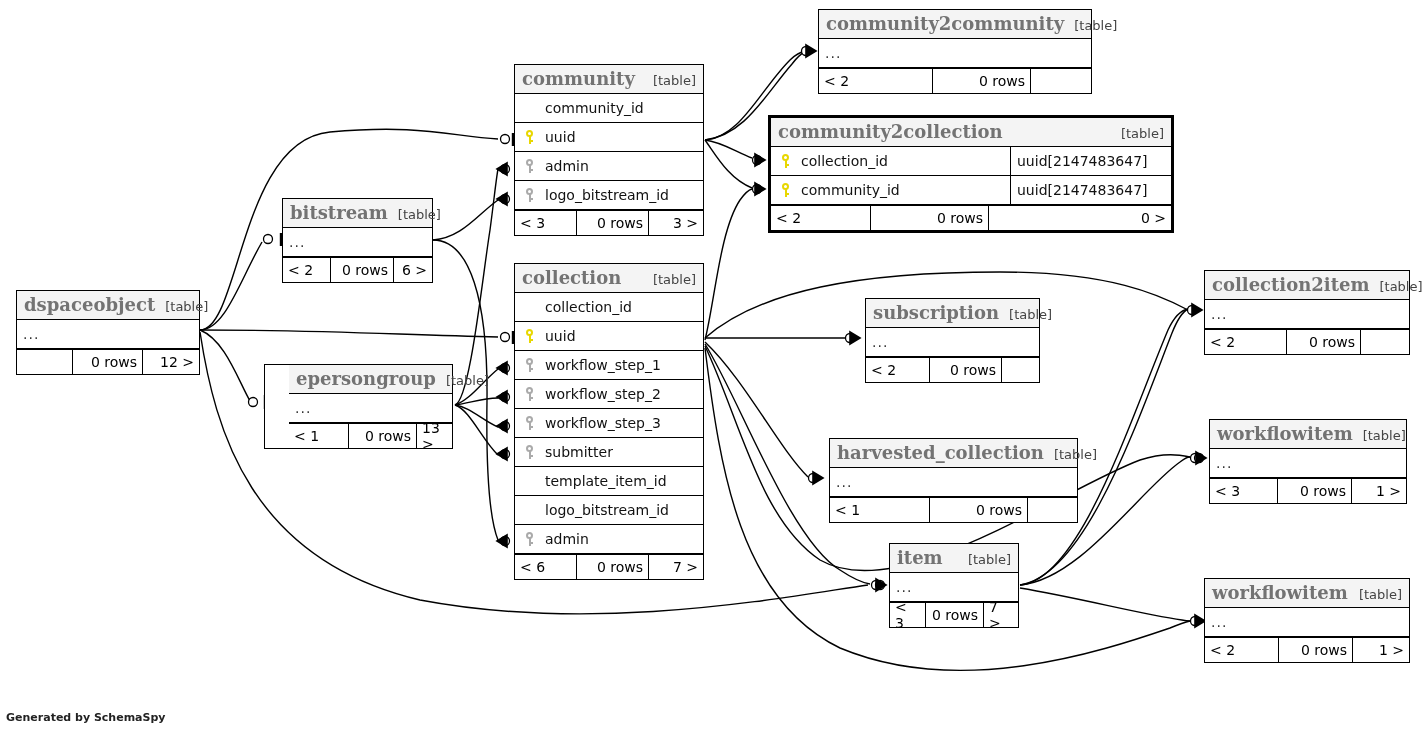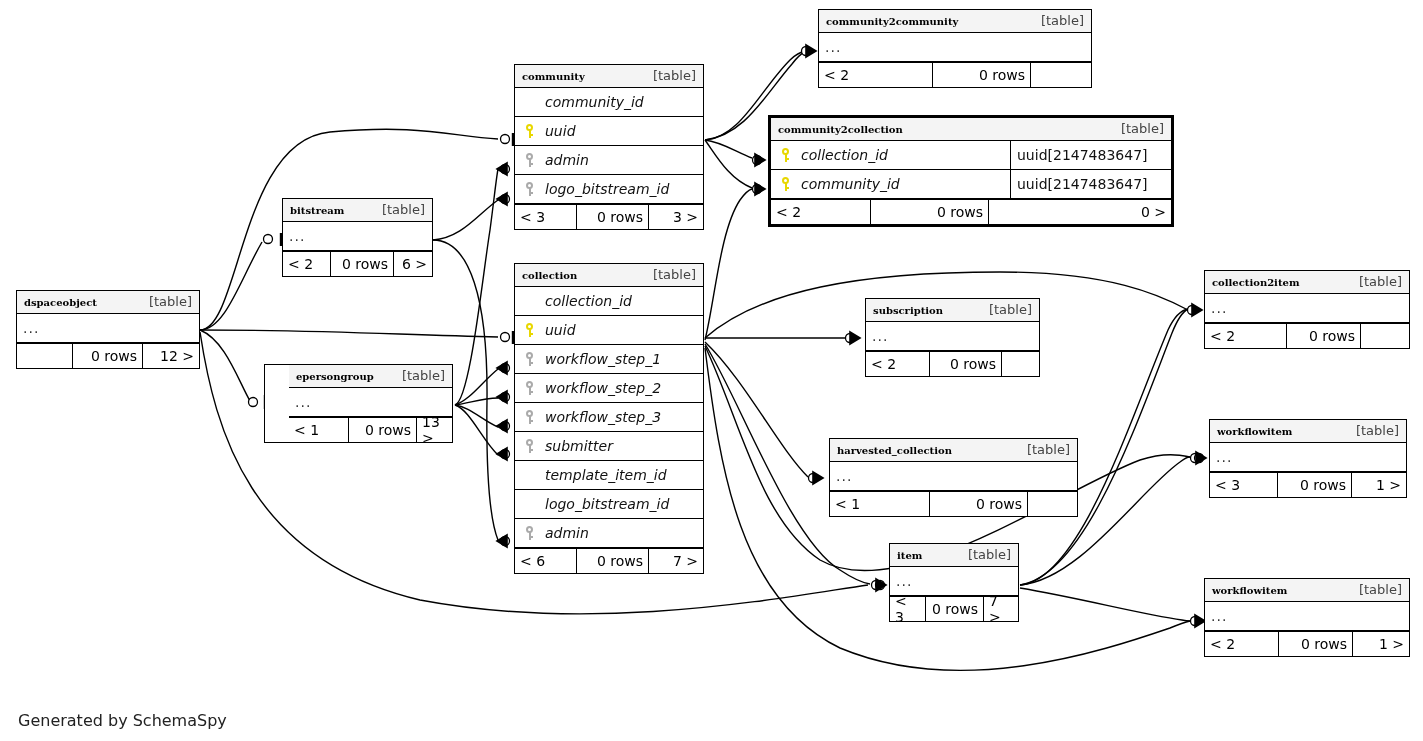--- a/index.html
+++ b/index.html
@@ -43,22 +43,22 @@
     border-bottom: 1px solid #000000;
     display: flex;
     align-items: baseline;
     justify-content: space-between;
     padding: 3px 7px 4px 7px;
     box-sizing: border-box;
     white-space: nowrap;
   }
   .tbl-name {
     font-weight: bold;
-    font-size: 10px;
-    color: #000000;
+    font-size: 18px;
+    color: #737373;
     font-family: "DejaVu Serif", "Liberation Serif", serif;
   }
   .tbl-tag {
     font-size: 13px;
     color: #444444;
     padding-left: 10px;
   }
   .tbl-row {
     border-bottom: 1px solid #000000;
     display: flex;
@@ -74,21 +74,20 @@
     width: 22px;
     min-width: 22px;
     display: flex;
     align-items: center;
     justify-content: center;
     padding-left: 4px;
   }
   .col-name {
     padding-left: 4px;
     flex: 1;
-    font-style: italic;
   }
   .col-type {
     border-left: 1px solid #000000;
     padding: 0 6px;
     text-align: left;
     font-size: 14px;
     height: 100%;
     display: flex;
     align-items: center;
   }
@@ -139,25 +138,26 @@
   .keyicon .tooth {
     position: absolute;
     left: 6px; top: 10px;
     width: 3px; height: 2px;
     background: currentColor;
   }
   .key-pk { color: #e8d700; }
   .key-fk { color: #aaaaaa; }
   .footer-note {
     position: absolute;
-    left: 18px;
+    left: 6px;
     top: 711px;
-    font-size: 16px;
+    font-size: 11px;
     color: #222222;
     z-index: 5;
+    font-weight: bold;
   }
 </style>
 </head>
 <body>
 
 <div id="canvas">
 
   <svg id="edges" viewBox="0 0 1423 741">
     <g fill="none" stroke="#000000" stroke-width="1.4">
 

